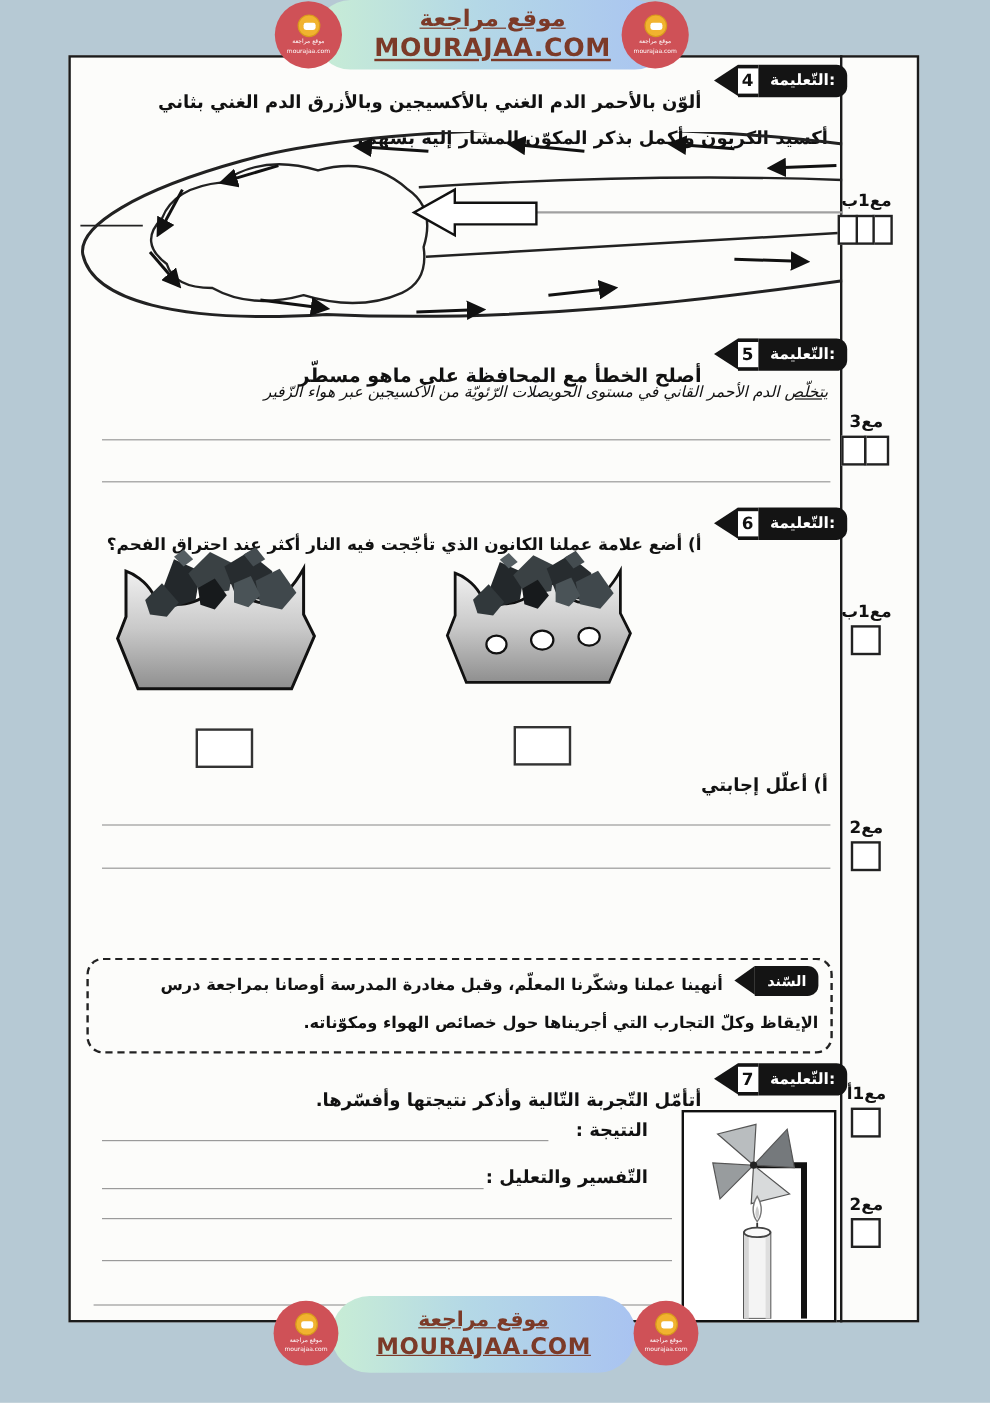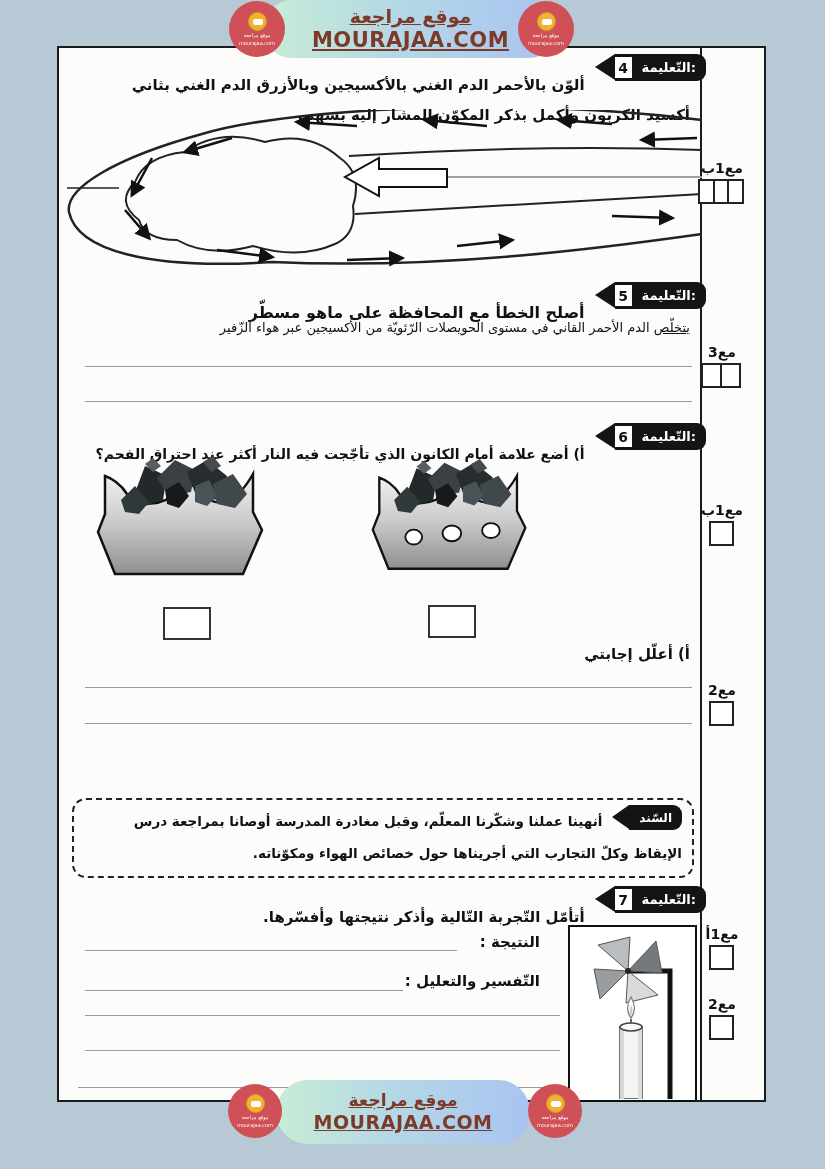--- a/index.html
+++ b/index.html
@@ -61,21 +61,21 @@
   .sanad p { margin:0; font-weight:bold; font-size:13.5px; line-height:32px; text-align:right; }
   
   .mark { position:absolute; left:700px; width:44px; text-align:center; direction:rtl; }
   .mark-label { font-size:14px; font-weight:bold; }
   .boxes { display:flex; justify-content:center; margin-top:3px; }
   .mbox { width:21px; height:25px; border:2px solid #222; background:#fff; margin-left:-2px; }
   .mbox.single { width:25px; height:25px; }
   
   .exp-frame { position:absolute; left:568px; top:925px; width:129px; height:177px; border:2.5px solid #111; background:#fff; }
   .diagram { position:absolute; left:57px; top:110px; }
-  .sentence { position:absolute; direction:rtl; font-size:13px; white-space:nowrap; text-align:right; }
+  .sentence { position:absolute; direction:rtl; font-size:13px; white-space:nowrap; text-align:right;font-style:italic; }
   .sentence .u { text-decoration:underline; }
 </style>
 </head>
 <body>
 
 <div class="sheet"></div>
 <div class="separator"></div>
 
 <div class="pill pill-header">
   <div class="brand-ar">موقع مراجعة</div>
@@ -149,21 +149,21 @@
 </div>
 <div class="wline" style="left:85px; top:366px; width:607px;"></div>
 <div class="wline" style="left:85px; top:401px; width:607px;"></div>
 
 <div class="ex nowrap" style="left:75px; top:423px; width:631px;">
   <div class="pencil">
     <div class="tip"></div>
     <div class="pnum">6</div>
     <div class="pbody">التّعليمة:</div>
   </div>
-  <p style="font-size:14px;">أ) أضع علامة أمام الكانون الذي تأجّجت فيه النار أكثر عند احتراق الفحم؟</p>
+  <p style="font-size:14px;">أ) أضع علامة عملنا الكانون الذي تأجّجت فيه النار أكثر عند احتراق الفحم؟</p>
 </div>
 
 <div style="position:absolute; left:95px; top:456px;">
 <svg width="172" height="142" viewBox="0 0 172 142" xmlns="http://www.w3.org/2000/svg">
   <defs>
     <linearGradient id="metalA" x1="0" y1="0" x2="0" y2="1">
       <stop offset="0" stop-color="#f2f2f2"></stop>
           <stop offset="0.5" stop-color="#c9c9c9"></stop>
           <stop offset="1" stop-color="#8f8f8f"></stop>
     </linearGradient>
@@ -286,21 +286,21 @@
   <div class="boxes">
       <div class="mbox single"></div>
     </div>
 </div>
 <div class="mark" style="top:682px;">
   <div class="mark-label">مع2</div>
   <div class="boxes">
       <div class="mbox single"></div>
     </div>
 </div>
-<div class="mark" style="top:904px;margin-top:22px;">
+<div class="mark" style="top:904px;">
   <div class="mark-label">مع1أ</div>
   <div class="boxes">
       <div class="mbox single"></div>
     </div>
 </div>
 <div class="mark" style="top:996px;">
   <div class="mark-label">مع2</div>
   <div class="boxes">
       <div class="mbox single"></div>
     </div>

